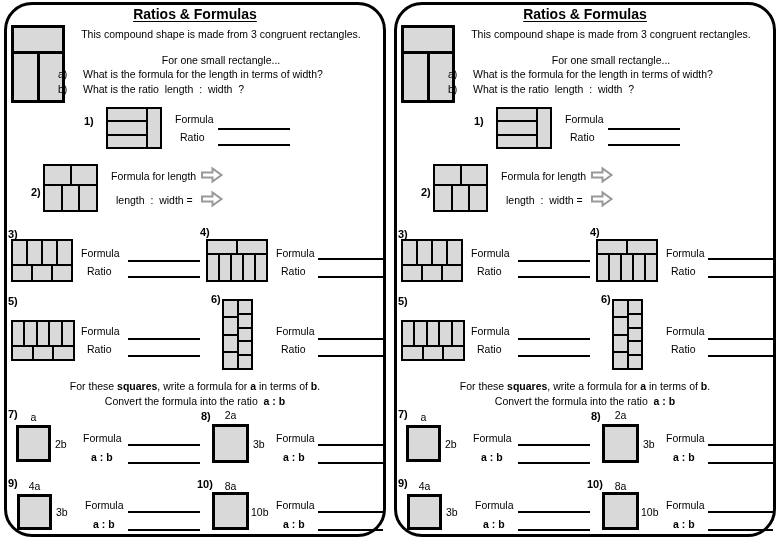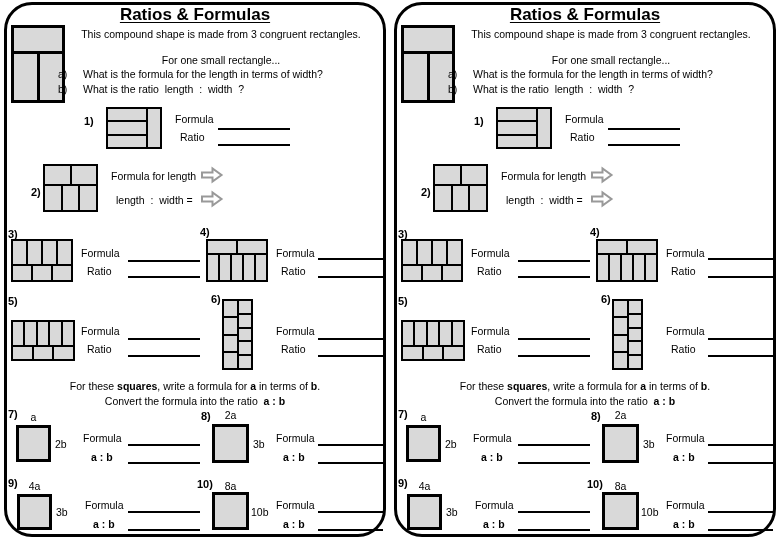--- a/index.html
+++ b/index.html
@@ -8,21 +8,21 @@
     background:var(--page-bg,#ffffff);
     font-family:"Liberation Sans",sans-serif;color:#000;
   }
   .panel{
     position:absolute;top:2px;width:382px;height:535px;
     border:3px solid #000;border-radius:28px;box-sizing:border-box;background:#fff;
   }
   .panel:nth-of-type(1){left:4px;}
   .panel:nth-of-type(2){left:394px;}
   .t-center{position:absolute;left:0;right:0;text-align:center;font-size:10.5px;line-height:13px;white-space:pre-wrap;}
-  .title{font-size:17px;font-weight:bold;text-decoration:underline;text-underline-offset:2px;}
+  .title{font-size:14px;font-weight:bold;text-decoration:underline;text-underline-offset:2px;}
   .lbl{position:absolute;font-size:10.5px;line-height:12px;white-space:pre;}
   .num{position:absolute;font-size:11px;line-height:12px;font-weight:bold;white-space:pre;}
   .qn{display:inline-block;width:25px;}
   .blank{position:absolute;border-top:2px solid #000;height:0;}
   .shape{position:absolute;display:flex;flex-direction:column;gap:2px;background:#000;border:2px solid #000;box-sizing:border-box;}
   .shape.r{flex-direction:row;}
   .srow{display:flex;gap:2px;}
   .scol{display:flex;flex-direction:column;gap:2px;}
   .cell{flex:1;background:var(--shape-fill,#d9d9d9);}
   .square{position:absolute;border:3px solid #000;background:var(--shape-fill,#d9d9d9);box-sizing:border-box;}

